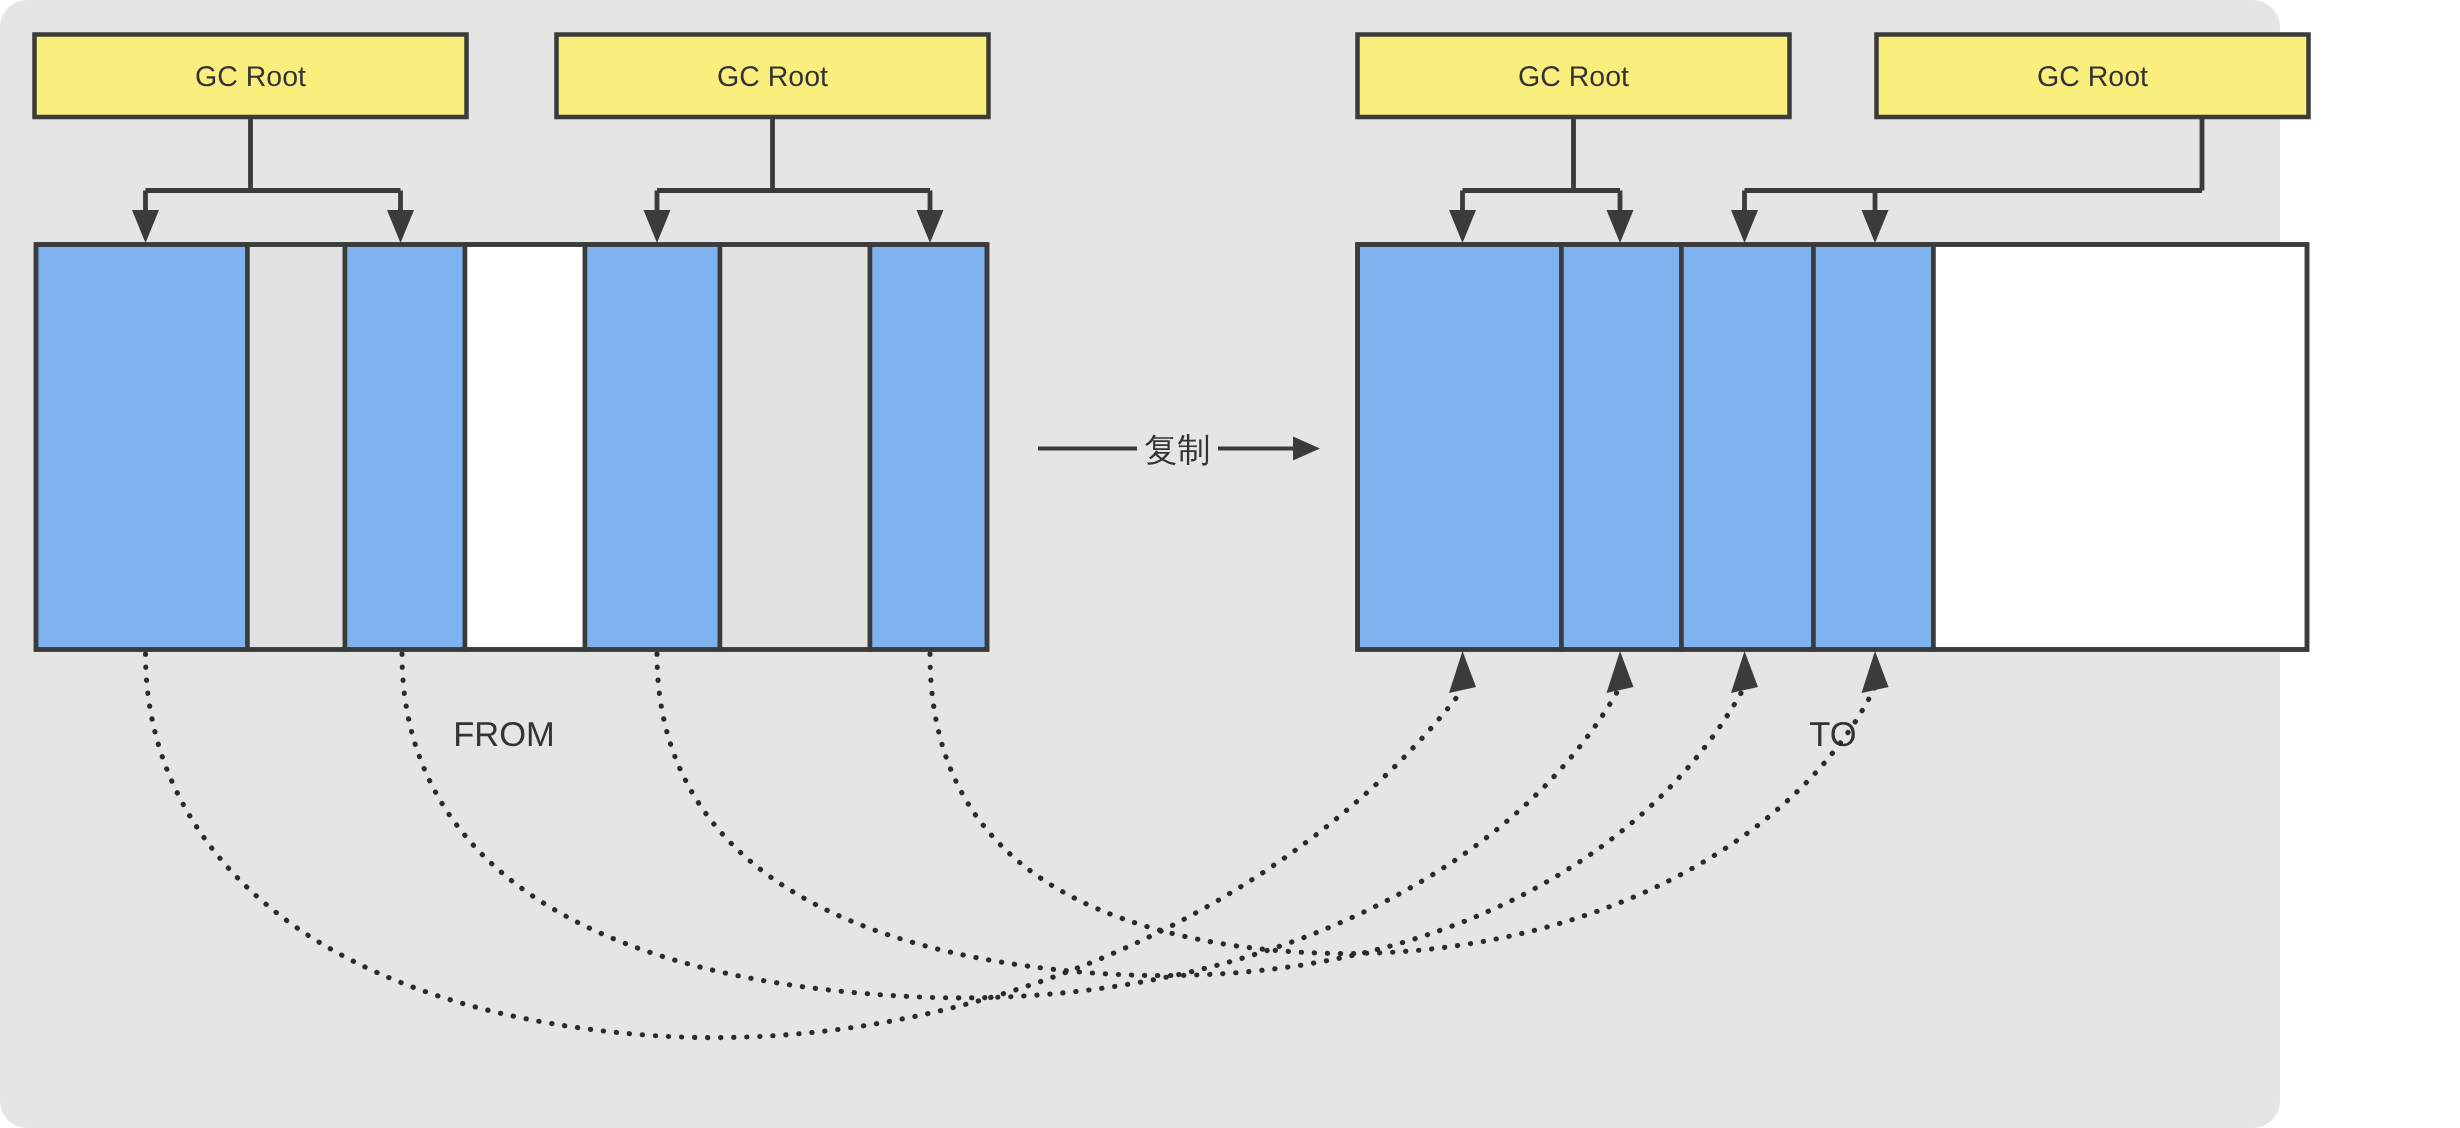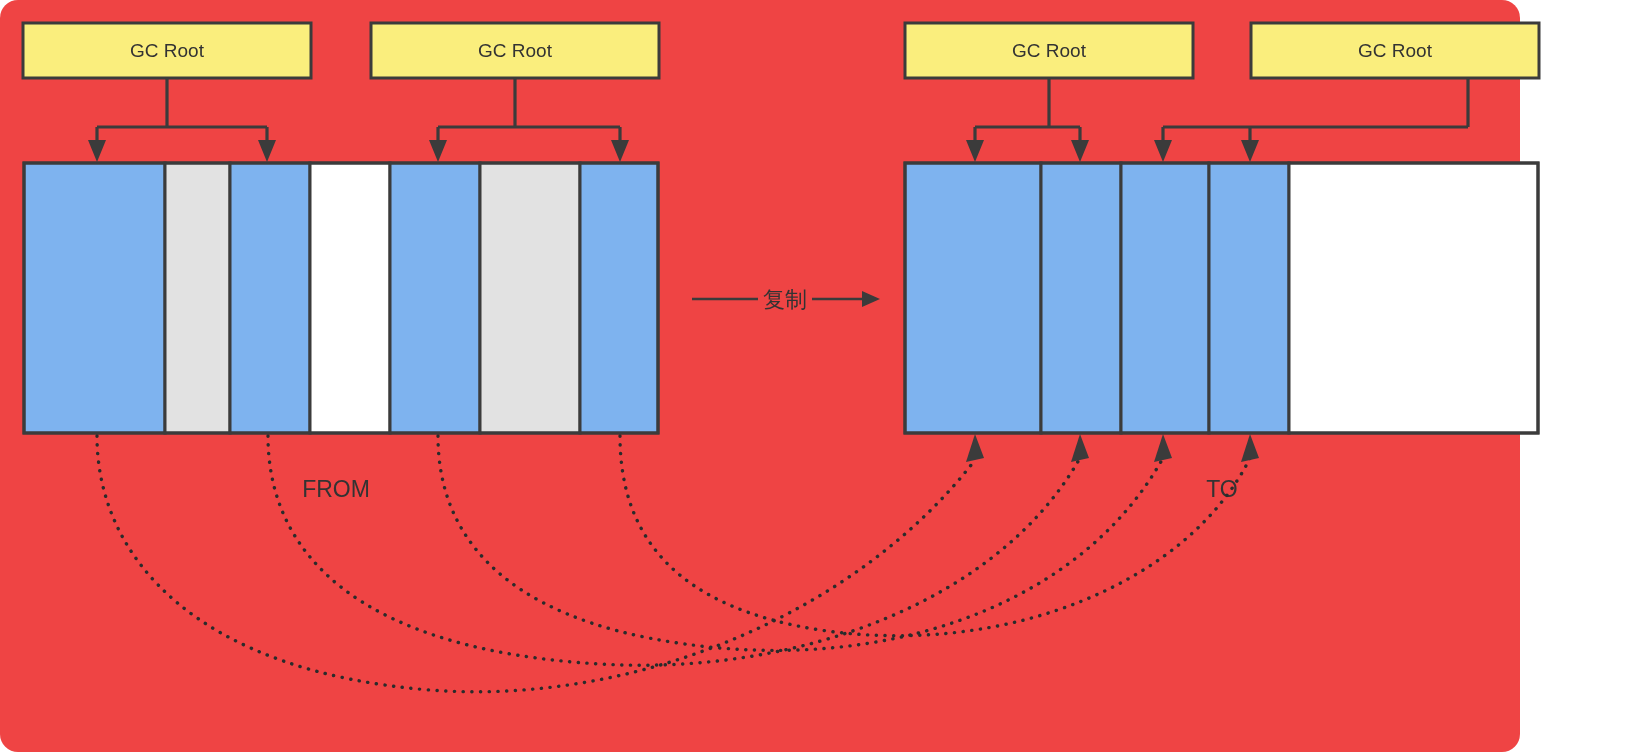--- a/index.html
+++ b/index.html
@@ -10,21 +10,21 @@
   body {
     width: 1640px;
     height: 752px;
     font-family: "Liberation Sans", sans-serif;
     overflow: hidden;
   }
   #stage {
     position: relative;
     width: 1520px;
     height: 752px;
-    background: #ef4444;
+    background: #e5e5e5;
     border-radius: 18px;
   }
   #diagram-svg {
     position: absolute;
     left: 0;
     top: 0;
     width: 1640px;
     height: 752px;
   }
   .gcroot-label {

